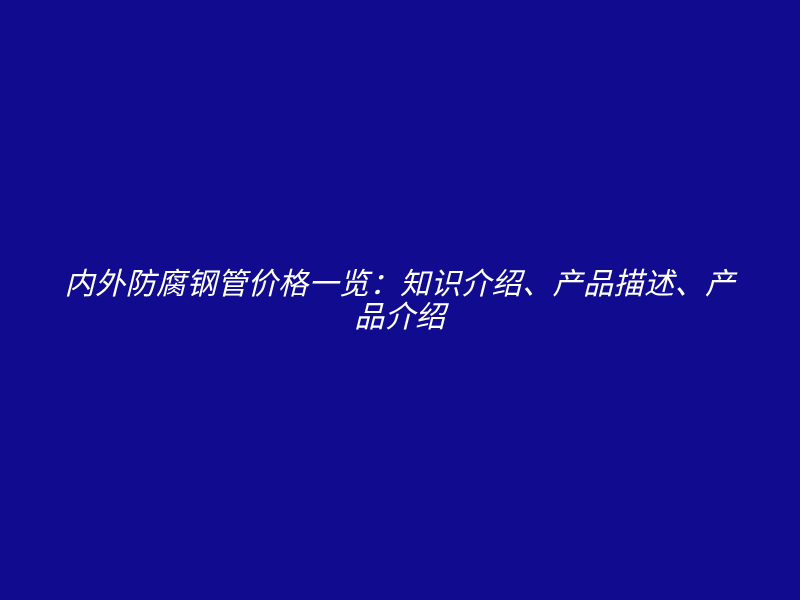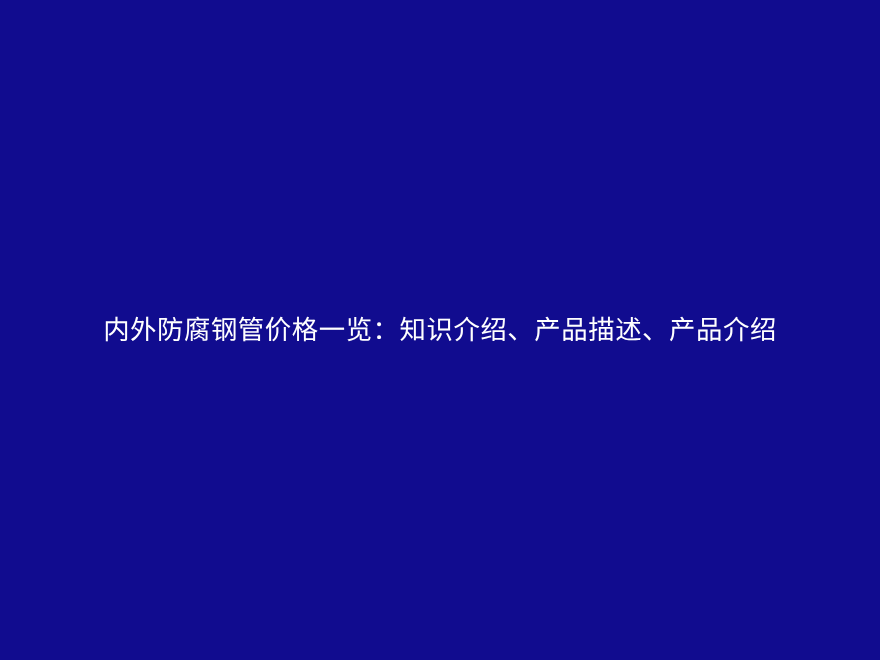--- a/index.html
+++ b/index.html
@@ -30,25 +30,26 @@
     width: 700px;
     margin: 0 auto;
     text-align: center;
   }
 
   .slide-title {
     margin: 0;
     padding: 0;
     font-family: "DejaVu Sans", "Liberation Sans", sans-serif;
     font-weight: 400;
-    font-size: 24px;
+    font-size: 30px;
     line-height: 33px;
     letter-spacing: 0.5px;
     text-align: center;
     word-break: break-all;
+    font-style: italic;
     -webkit-font-smoothing: antialiased;
   }
 </style>
 </head>
 <body>
 
 <div class="slide" style="background-color: rgb(17, 12, 143);">
 
   <div class="title-block">
 

